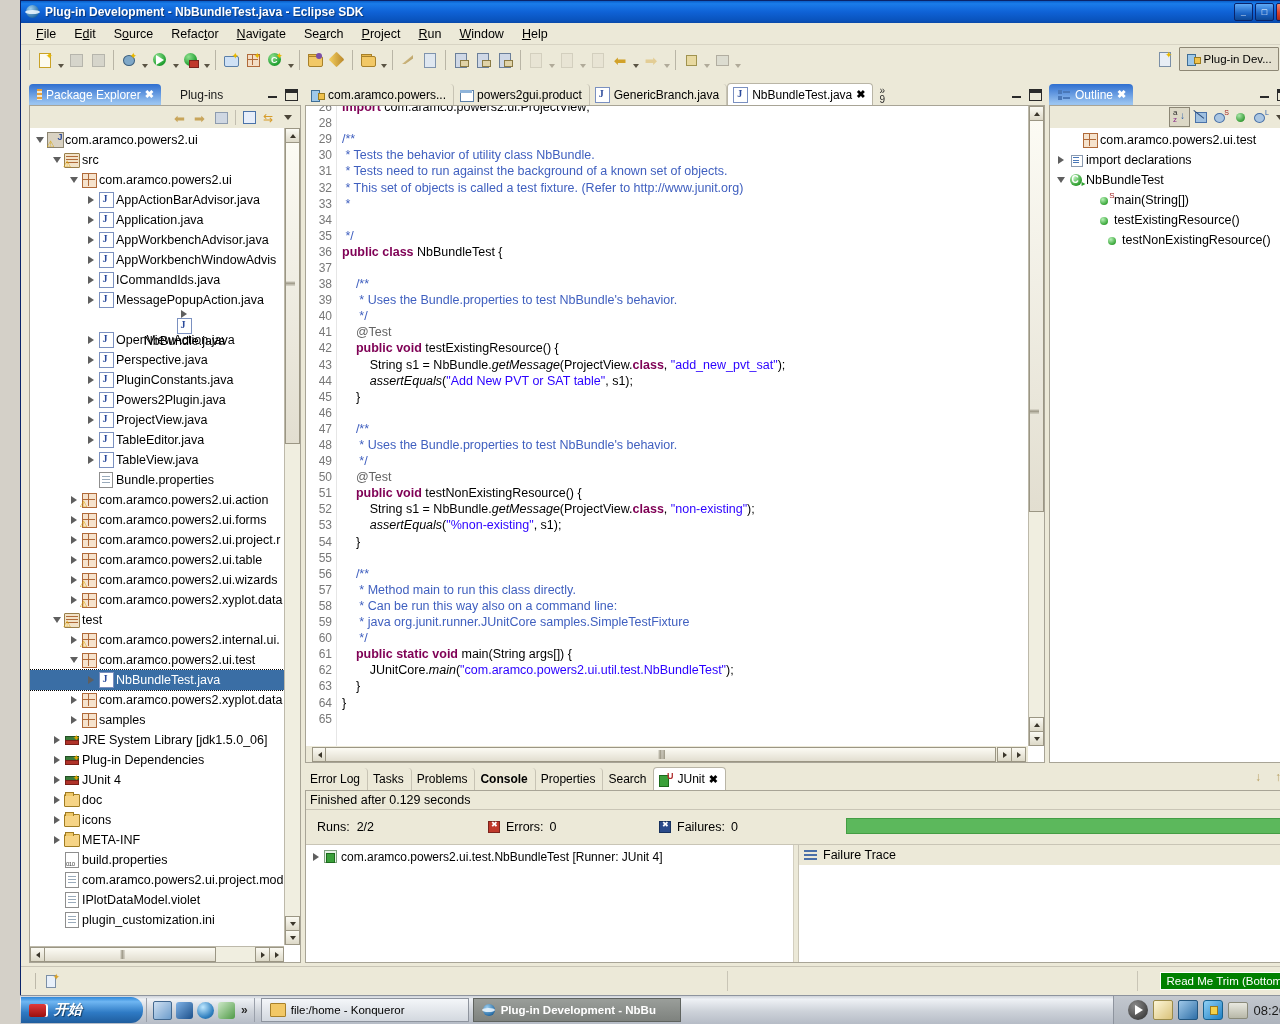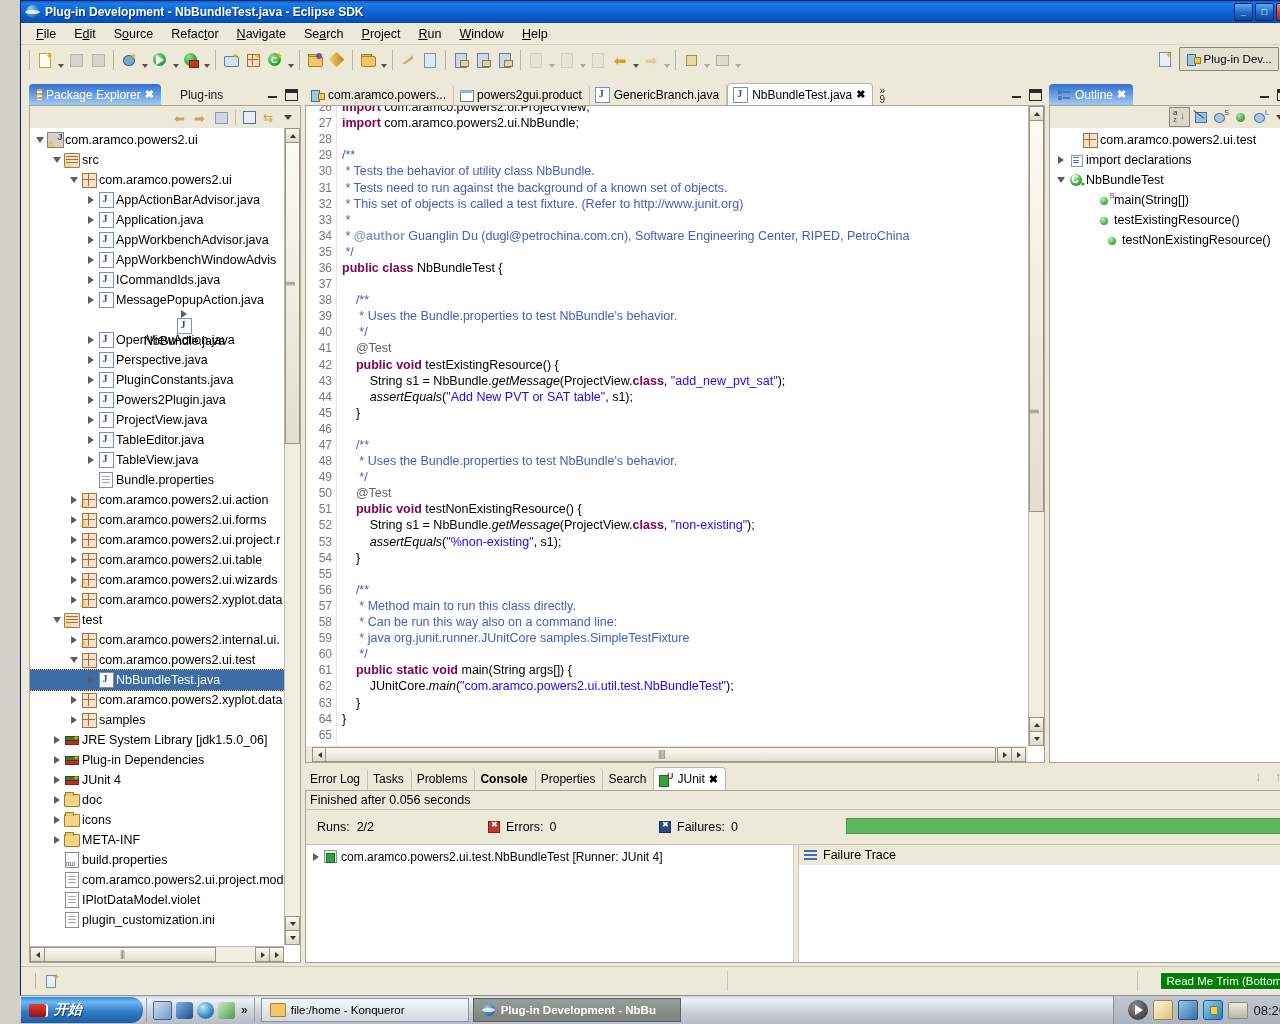--- a/index.html
+++ b/index.html
@@ -899,28 +899,27 @@
                 <span class="box"></span>
               </div>
           </div>
         </div>
 
         <div class="editor" style="left:0;right:0;top:22px;bottom:0;">
           <div style="position:absolute;left:0;right:16px;top:0;bottom:16px;overflow:hidden;background:#fff;">
             <div class="ruler"></div>
             <div class="code" id="code-area" style="padding-top:1px">
                 <div class="codeline" style="margin-top: -8px;"><span class="lnum">26</span><span style="padding-left: 6px;"><span class="kw">import </span><span>com.aramco.powers2.ui.ProjectView;</span></span></div>
-                <div class="codeline"><span class="lnum">27</span><span style="padding-left: 6px;"><span class="kw">import </span><span>com.aramco.powers2.ui.NbBundle;</span></span></div>
                 <div class="codeline"><span class="lnum">28</span><span style="padding-left: 6px;"></span></div>
                 <div class="codeline"><span class="lnum">29</span><span style="padding-left: 6px;"><span class="cm">/**</span></span></div>
                 <div class="codeline"><span class="lnum">30</span><span style="padding-left: 6px;"><span class="cm"> * Tests the behavior of utility class NbBundle.</span></span></div>
                 <div class="codeline"><span class="lnum">31</span><span style="padding-left: 6px;"><span class="cm"> * Tests need to run against the background of a known set of objects.</span></span></div>
                 <div class="codeline"><span class="lnum">32</span><span style="padding-left: 6px;"><span class="cm"> * This set of objects is called a test fixture. (Refer to http://www.junit.org)</span></span></div>
                 <div class="codeline"><span class="lnum">33</span><span style="padding-left: 6px;"><span class="cm"> *</span></span></div>
-                <div class="codeline"><span class="lnum">34</span><span style="padding-left: 6px;"><span class="cm"> * </span><span class="jd-tag">@author</span><span class="cm"> Guanglin Du (dugl@petrochina.com.cn), Software Engineering Center, RIPED, PetroChina</span></span></div>
+                <div class="codeline"><span class="lnum">34</span></div>
                 <div class="codeline"><span class="lnum">35</span><span style="padding-left: 6px;"><span class="cm"> */</span></span></div>
                 <div class="codeline"><span class="lnum">36</span><span style="padding-left: 6px;"><span class="kw">public class </span><span>NbBundleTest {</span></span></div>
                 <div class="codeline"><span class="lnum">37</span><span style="padding-left: 6px;"></span></div>
                 <div class="codeline"><span class="lnum">38</span><span style="padding-left: 6px;"><span class="cm">    /**</span></span></div>
                 <div class="codeline"><span class="lnum">39</span><span style="padding-left: 6px;"><span class="cm">     * Uses the Bundle.properties to test NbBundle's behavior.</span></span></div>
                 <div class="codeline"><span class="lnum">40</span><span style="padding-left: 6px;"><span class="cm">     */</span></span></div>
                 <div class="codeline"><span class="lnum">41</span><span style="padding-left: 6px;"><span class="ann">    @Test</span></span></div>
                 <div class="codeline"><span class="lnum">42</span><span style="padding-left: 6px;"><span class="kw">    public void </span><span>testExistingResource() {</span></span></div>
                 <div class="codeline"><span class="lnum">43</span><span style="padding-left: 6px;"><span>        String s1 = NbBundle.</span><span class="itl">getMessage</span><span>(ProjectView.</span><span class="kw">class</span><span>, </span><span class="str">"add_new_pvt_sat"</span><span>);</span></span></div>
                 <div class="codeline"><span class="lnum">44</span><span style="padding-left: 6px;"><span>        </span><span class="itl">assertEquals</span><span>(</span><span class="str">"Add New PVT or SAT table"</span><span>, s1);</span></span></div>
@@ -1159,21 +1158,21 @@
                 <span class="bar"></span>
               </div>
             <div class="mm">
                 <span class="box"></span>
               </div>
           </div>
         </div>
 
         <div style="position:absolute;left:0;right:0;top:23px;bottom:0;background:#ece9d8;border:1px solid #a8a496;box-sizing:border-box;">
           <div style="height:18px;display:flex;align-items:center;padding-left:4px;border-bottom:1px solid #c9c5b6;">
-            <span class="ju-line">Finished after 0.056 seconds</span>
+            <span class="ju-line">Finished after 0.129 seconds</span>
           </div>
 
           <div style="position:relative;height:34px;">
             <div style="position:absolute;left:11px;top:10px;display:flex;align-items:center;gap:7px;">
               <span class="ju-line">Runs:</span>
               <span class="ju-line">2/2</span>
             </div>
             <div style="position:absolute;left:182px;top:10px;display:flex;align-items:center;gap:6px;">
               <span style="display:inline-block;width:10px;height:10px;background:#c0392b;border:1px solid #7b241c;position:relative;">
                 <span style="position:absolute;left:2px;top:-2px;color:#fff;font-size:8px;line-height:10px">✖</span>

